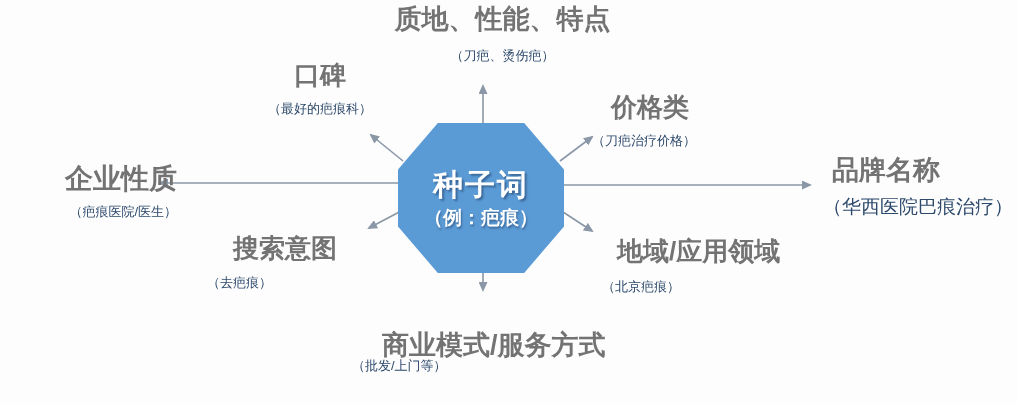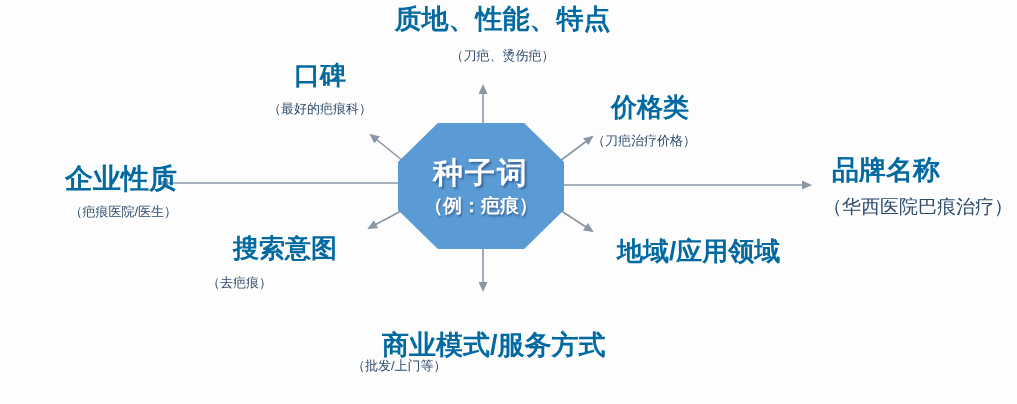--- a/index.html
+++ b/index.html
@@ -18,21 +18,21 @@
   #arrows {
     position: absolute;
     left: 0; top: 0;
     width: 1017px; height: 404px;
     pointer-events: none;
   }
   
   .octagon {
     position: absolute;
     left: 398px; top: 123px;
-    width: 166px; height: 126px;
+    width: 166px; height: 150px;
     background: #5b9bd5;
     clip-path: polygon(24% 0%, 76% 0%, 100% 31%, 100% 69%, 76% 100%, 24% 100%, 0% 69%, 0% 31%);
     display: flex;
     flex-direction: column;
     align-items: center;
     justify-content: center;
     text-align: center;
     color: #ffffff;
   }
   .octagon .seed-title {
@@ -47,21 +47,21 @@
     font-weight: bold;
     line-height: 1;
     margin-top: 8px;
     text-shadow: 1px 2px 2px rgba(32, 62, 105, 0.55);
   }
   
   .branch { position: absolute; }
   .branch .label {
     font-size: 27px;
     font-weight: bold;
-    color: #0369a1;
+    color: #737373;
     line-height: 1.05;
     white-space: nowrap;
   }
   .branch .example {
     font-size: 13px;
     color: #2c486b;
     line-height: 1.05;
     margin-top: 13px;
     white-space: nowrap;
   }
@@ -138,20 +138,21 @@
     <div class="example">（华西医院巴痕治疗）</div>
   </div>
 
   <div class="branch branch-intent">
     <div class="label">搜索意图</div>
     <div class="example">（去疤痕）</div>
   </div>
 
   <div class="branch branch-region">
     <div class="label">地域/应用领域</div>
+    <div class="example">（北京疤痕）</div>
   </div>
 
   <div class="branch branch-business">
     <div class="label">商业模式/服务方式</div>
     <div class="example">（批发/上门等）</div>
   </div>
 
 </div>
 
 </body></html>

